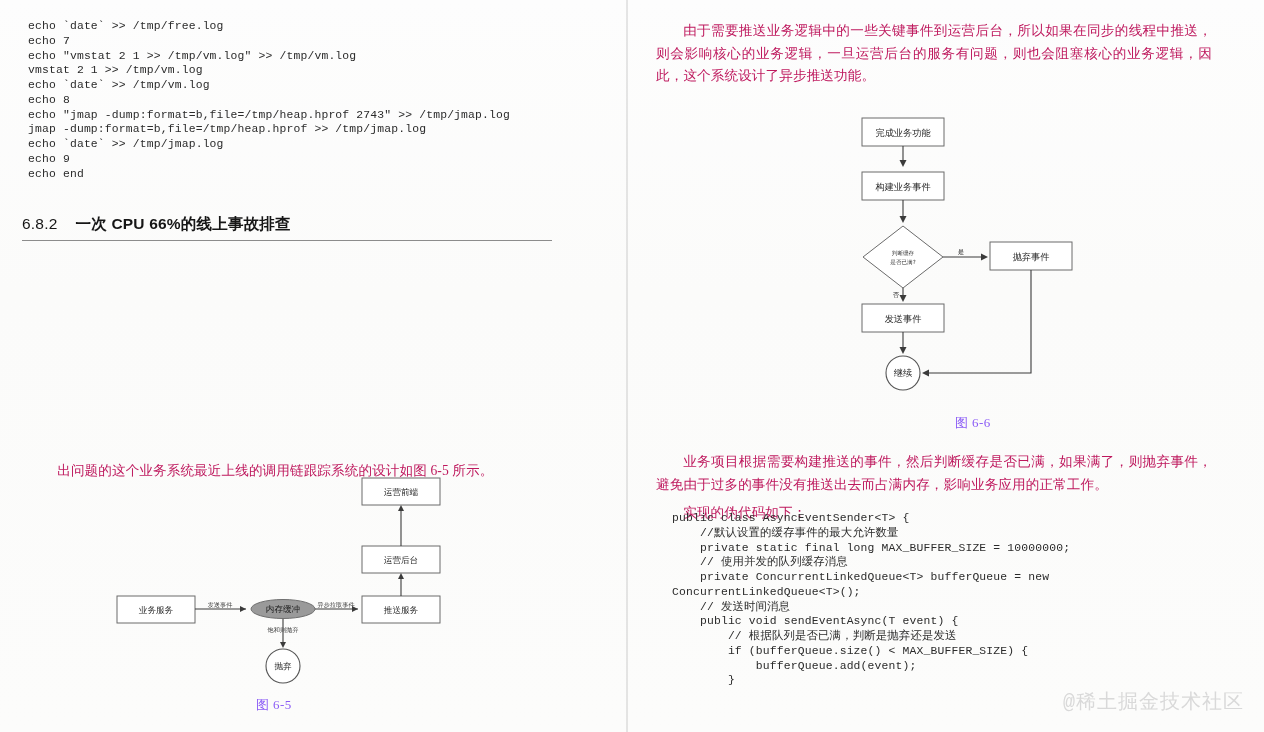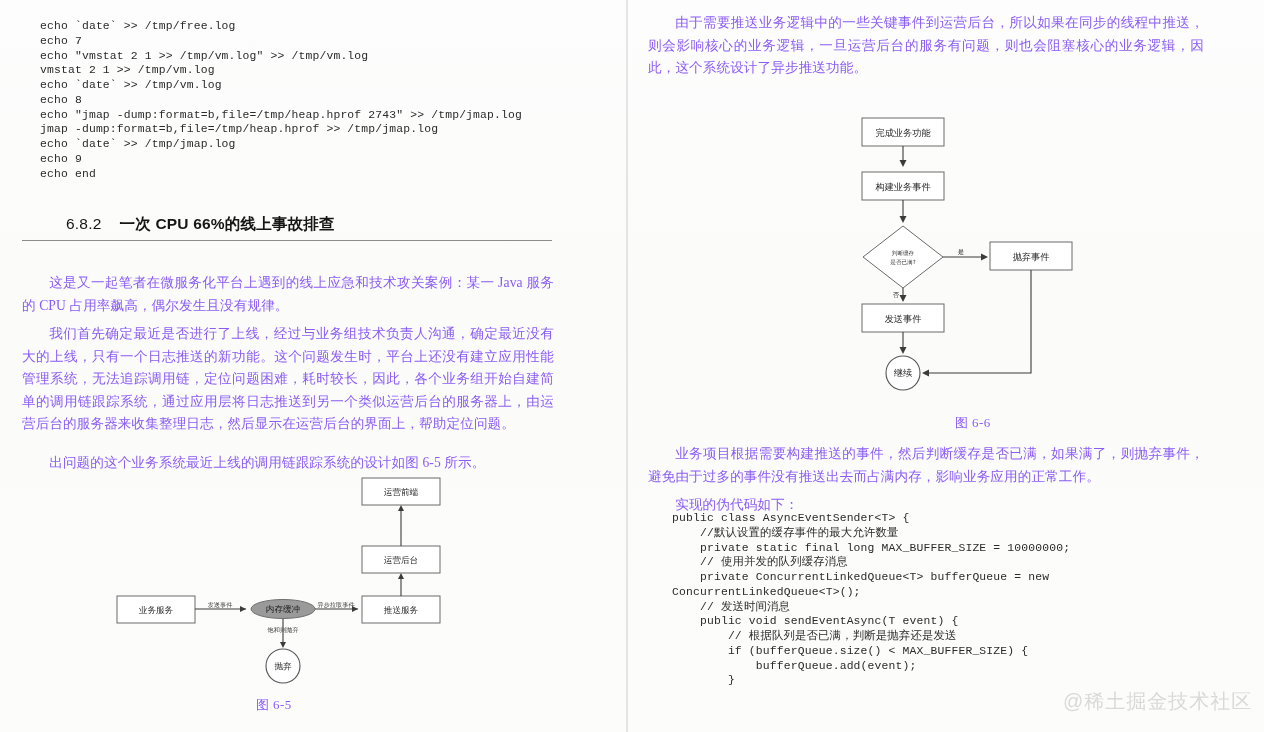--- a/index.html
+++ b/index.html
@@ -47,46 +47,46 @@
   .code {
     font-family: "Liberation Mono", "DejaVu Sans Mono", monospace;
     font-size: 11.4px;
     line-height: 14.75px;
     color: #2b2b2b;
     white-space: pre;
     letter-spacing: .15px;
   }
   .code .ln { display: block; }
 
-  #left-code { position: absolute; left: 40px; top: 19px; }
+  #left-code { position: absolute; left: 28px; top: 19px; }
 
   
   .h3 {
     position: absolute;
     left: 22px;
     top: 214px;
     width: 530px;
     font-family: "Liberation Sans", "DejaVu Sans", sans-serif;
     font-size: 15.5px;
     font-weight: 600;
     color: #161616;
     letter-spacing: .2px;
     padding-bottom: 5px;
     border-bottom: 1.1px solid #8c8c8c;
   }
-  .h3 .num { margin-right: 18px; font-weight: 500; margin-left: 44px; }
+  .h3 .num { margin-right: 18px; font-weight: 500; }
 
   
   p.body {
-    margin: 0;
+    margin: 8px;
     font-size: 13.6px;
     line-height: 22.6px;
     text-align: justify;
     text-indent: 2em;
-    color: #8b5cf6;
+    color: #be185d;
     letter-spacing: .1px;
   }
 
   #lp1 { position: absolute; left: 22px; top: 272px; width: 532px; }
   #lp2 { position: absolute; left: 22px; top: 323px; width: 532px; }
   #lp3 { position: absolute; left: 22px; top: 452px; width: 532px; }
 
   #rp1 { position: absolute; left: 10px; top: 12px; width: 556px; }
   #rp2 { position: absolute; left: 10px; top: 88px; width: 556px; }
   #rp3 { position: absolute; left: 10px; top: 443px; width: 556px; }
@@ -166,21 +166,21 @@
     fill: #333;
     text-anchor: middle;
     dominant-baseline: middle;
   }
 
   
   #watermark {
     position: absolute;
     left: 1063px;
     top: 688px;
-    font-family: Liberation Sans, sans-serif;
+    font-family: Liberation Mono, monospace;
     font-size: 20px;
     color: #d9d9d9;
     letter-spacing: 1px;
     white-space: nowrap;
     user-select: none;
   }
 </style>
 </head>
 <body>
 
@@ -188,22 +188,20 @@
 <div class="gutter"></div>
 
 <div class="col col-left">
 
   <div id="left-code" class="code"><span class="ln">echo `date` &gt;&gt; /tmp/free.log</span><span class="ln">echo 7</span><span class="ln">echo "vmstat 2 1 &gt;&gt; /tmp/vm.log" &gt;&gt; /tmp/vm.log</span><span class="ln">vmstat 2 1 &gt;&gt; /tmp/vm.log</span><span class="ln">echo `date` &gt;&gt; /tmp/vm.log</span><span class="ln">echo 8</span><span class="ln">echo "jmap -dump:format=b,file=/tmp/heap.hprof 2743" &gt;&gt; /tmp/jmap.log</span><span class="ln">jmap -dump:format=b,file=/tmp/heap.hprof &gt;&gt; /tmp/jmap.log</span><span class="ln">echo `date` &gt;&gt; /tmp/jmap.log</span><span class="ln">echo 9</span><span class="ln">echo end</span></div>
 
   <div class="h3">
     <span class="num">6.8.2</span><span>一次 CPU 66%的线上事故排查</span>
   </div>
 
-  <p id="lp1" class="body">这是又一起笔者在微服务化平台上遇到的线上应急和技术攻关案例：某一 Java 服务的 CPU 占用率飙高，偶尔发生且没有规律。</p>
-  <p id="lp2" class="body">我们首先确定最近是否进行了上线，经过与业务组技术负责人沟通，确定最近没有大的上线，只有一个日志推送的新功能。这个问题发生时，平台上还没有建立应用性能管理系统，无法追踪调用链，定位问题困难，耗时较长，因此，各个业务组开始自建简单的调用链跟踪系统，通过应用层将日志推送到另一个类似运营后台的服务器上，由运营后台的服务器来收集整理日志，然后显示在运营后台的界面上，帮助定位问题。</p>
   <p id="lp3" class="body">出问题的这个业务系统最近上线的调用链跟踪系统的设计如图 6-5 所示。</p>
 
   <div class="fig" id="fig65">
     <svg width="420" height="215" viewBox="0 0 420 215">
 
       <rect class="nodebox" x="262" y="8" width="78" height="27"></rect>
       <text class="nlabel" x="301" y="22">运营前端</text>
 
       <rect class="nodebox" x="262" y="76" width="78" height="27"></rect>
       <text class="nlabel" x="301" y="90">运营后台</text>

